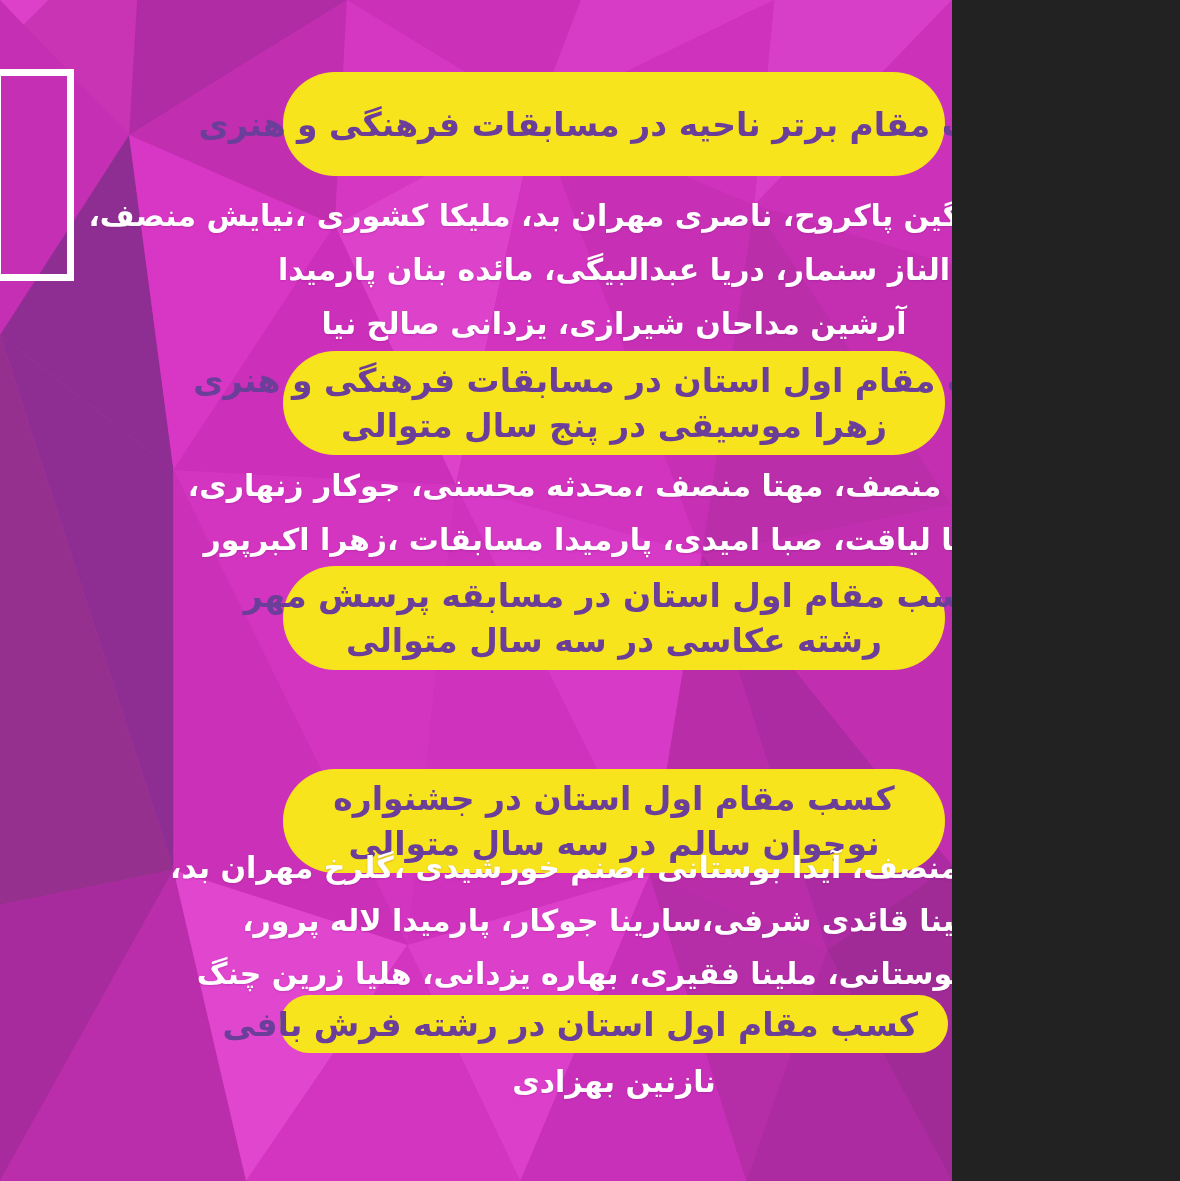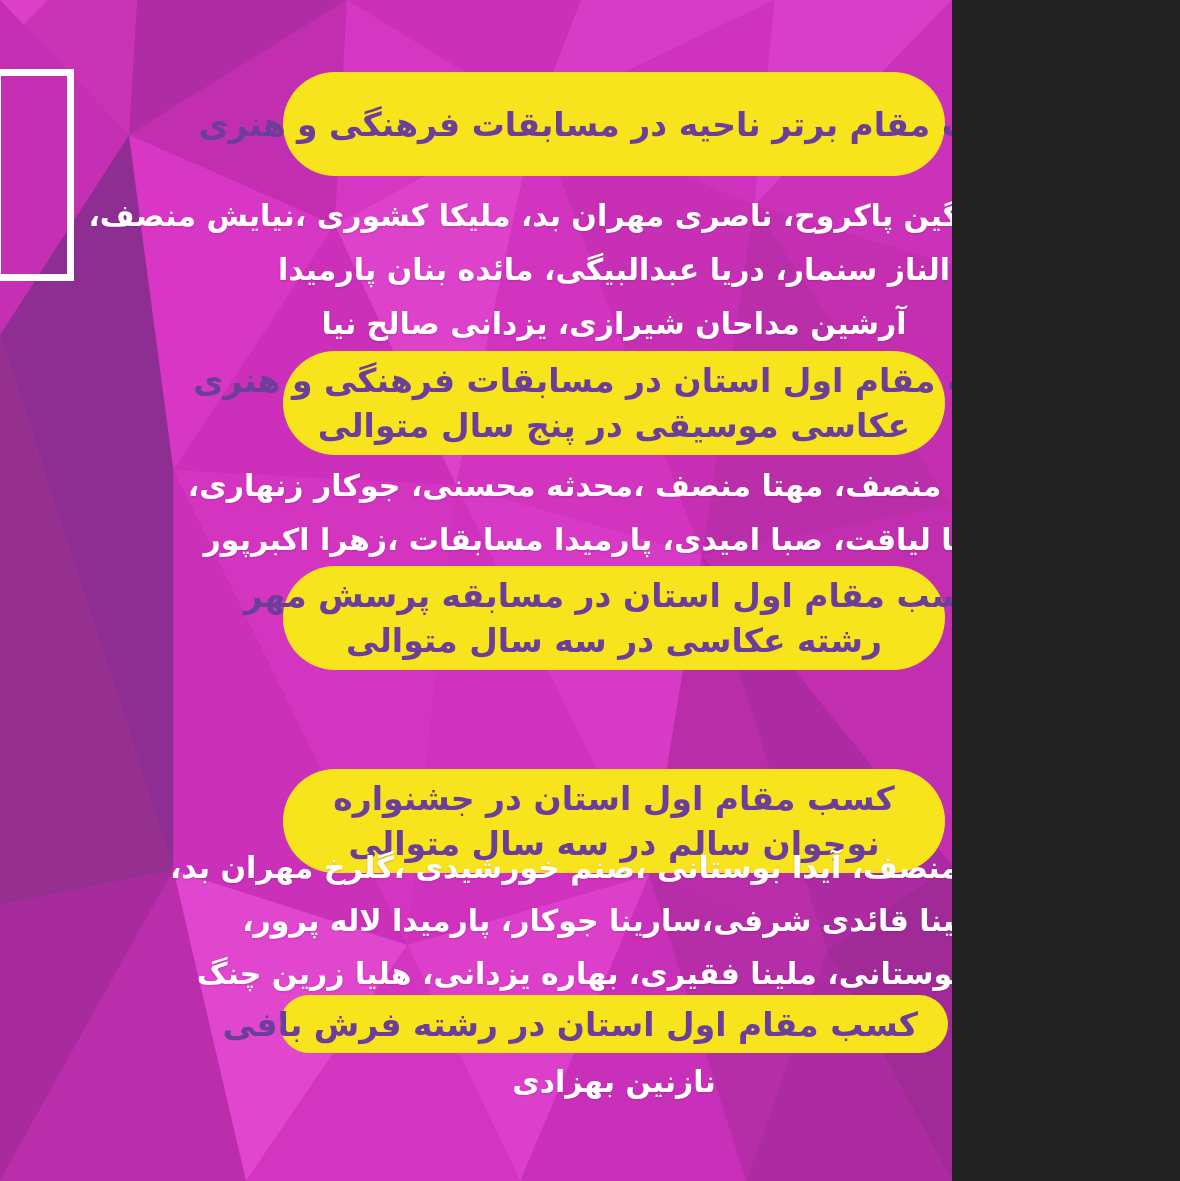--- a/index.html
+++ b/index.html
@@ -107,21 +107,21 @@
     </div>
     <div class="block n1">
       <div class="names-line" dir="rtl">پریناز فرد، نگین پاکروح، ناصری مهران بد، ملیکا کشوری ،نیایش منصف،</div>
       <div class="names-line" dir="rtl">الناز سنمار، دریا عبدالبیگی، مائده بنان پارمیدا</div>
       <div class="names-line" dir="rtl">آرشین مداحان شیرازی، یزدانی صالح نیا</div>
     </div>
 
     <div class="block b2">
       <div class="banner">
         <div class="banner-line" dir="rtl">کسب مقام اول استان در مسابقات فرهنگی و هنری</div>
-        <div class="banner-line" dir="rtl">عکاسی موسیقی در پنج سال متوالی</div>
+        <div class="banner-line" dir="rtl">زهرا موسیقی در پنج سال متوالی</div>
       </div>
     </div>
     <div class="block n2">
       <div class="names-line" dir="rtl">نیایش منصف، مهتا منصف ،محدثه محسنی، جوکار زنهاری،</div>
       <div class="names-line" dir="rtl">نیوشا لیاقت، صبا امیدی، پارمیدا مسابقات ،زهرا اکبرپور</div>
     </div>
 
     <div class="block b3">
       <div class="banner">
         <div class="banner-line" dir="rtl">کسب مقام اول استان در مسابقه پرسش مهر</div>

